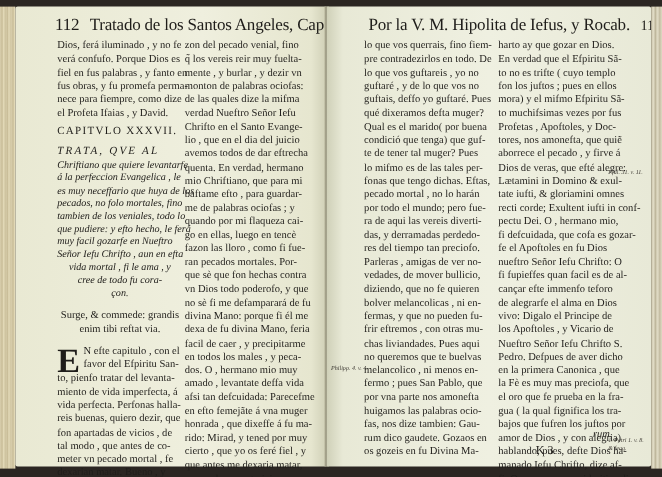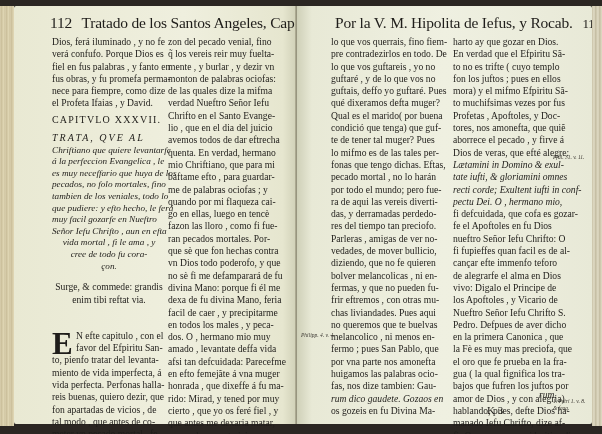--- a/index.html
+++ b/index.html
@@ -44,28 +44,28 @@
   .col .ln { display: block; height: 12.3px; }
   .left .col1 { left: 38px; top: 30px; width: 114px; }
   .left .col2 { left: 154px; top: 30px; width: 118px; }
   .right .col1 { left: 34px; top: 30px; width: 124px; }
   .right .col2 { left: 156px; top: 30px; width: 124px; }
   .chapter-title { display: block; text-align: left; letter-spacing: 1.2px; font-size: 10px; margin: 4px 0 6px; }
   .summary { font-style: italic; display: block; }
   .summary .ln { height: 11.6px; font-size: 9.2px; }
   .summary .ln.caps { letter-spacing: 2px; font-size: 10px; }
   .summary .ln.center { text-align: center; }
-  .epigraph { display: block; text-align: center; margin-top: 10px; margin-bottom: 24px; }
+  .epigraph { display: block; text-align: center; margin-top: 10px; margin-bottom: 8px; }
   .body-text { display: block; position: relative; }
   .dropcap {
     position: absolute; left: 0; top: 1px;
     font-size: 31px; line-height: 26px; font-weight: bold;
   }
   .indent { padding-left: 24px; }
-  .it { font-style: italic; }
+  .it { }
   .margin-note {
     position: absolute; font-size: 5.5px; line-height: 6.5px; font-style: italic; color: #3a3630; white-space: nowrap;
   }
   .signature {
     position: absolute; bottom: 8px; font-size: 11px;
   }
   .catchword { position: absolute; bottom: 24px; font-size: 9.5px; }
 </style>
 </head>
 <body>

